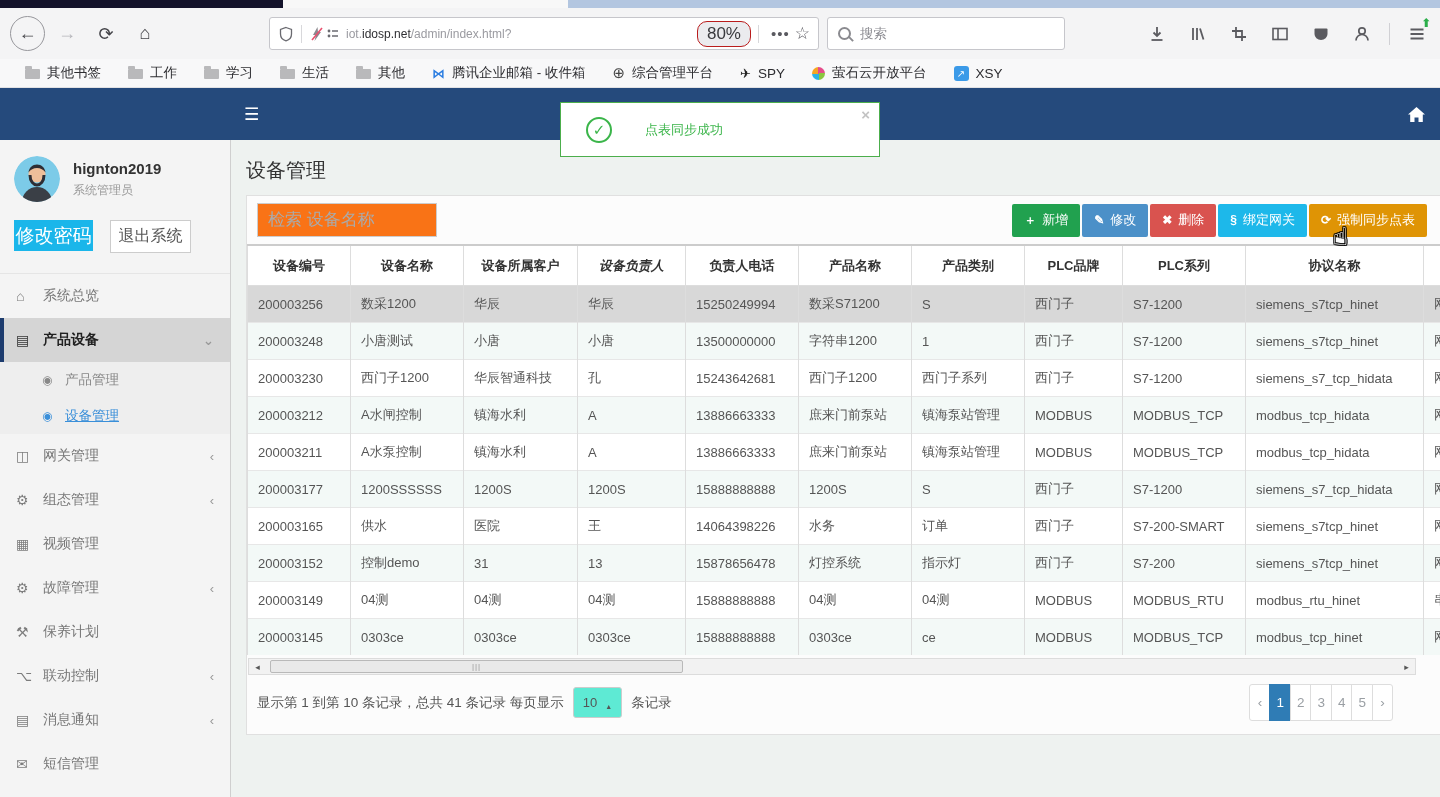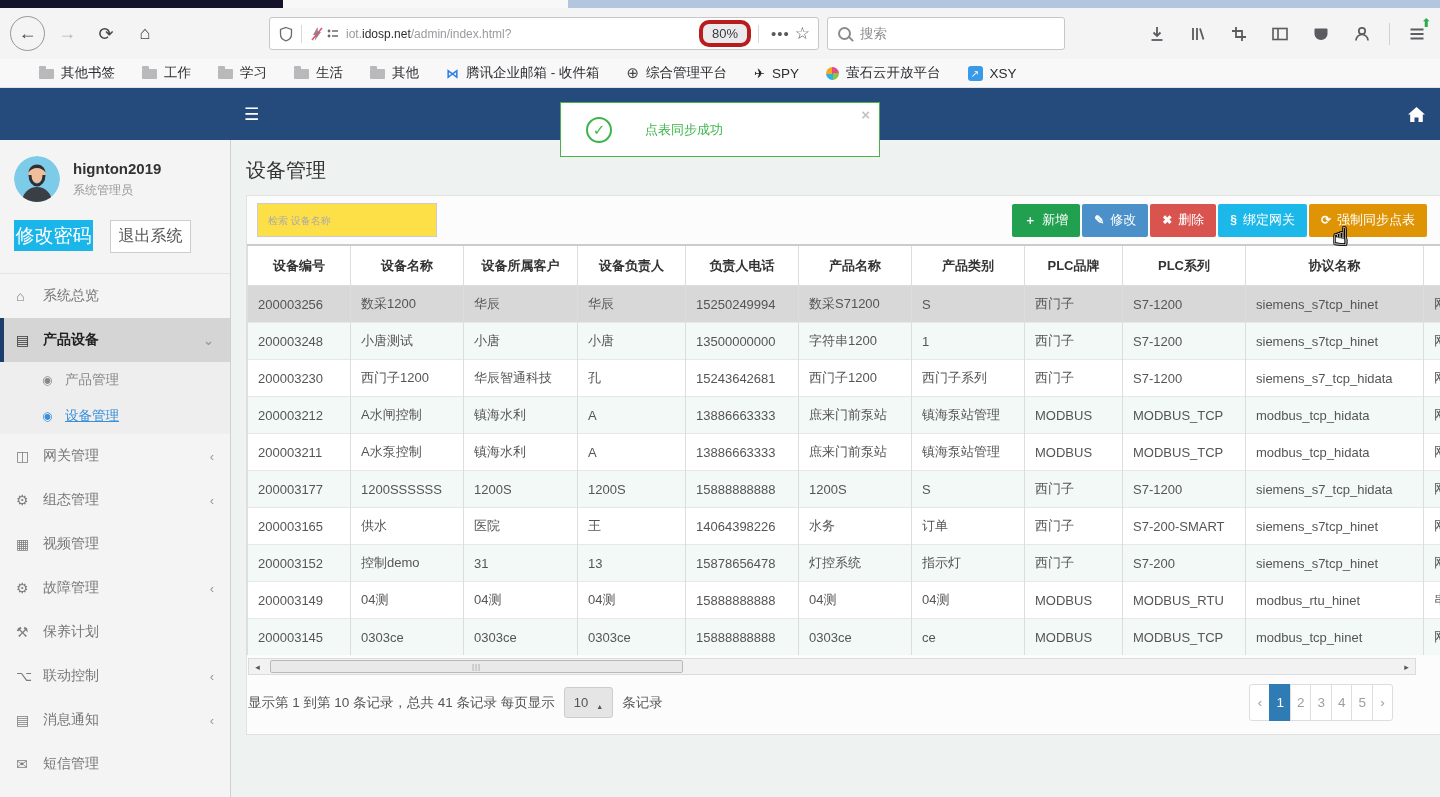--- a/index.html
+++ b/index.html
@@ -15,36 +15,36 @@
 
   
   .toolbar{height:51px;background:#f4f4f5;display:flex;align-items:center;padding-left:10px}
   .navbtn{width:30px;height:30px;display:flex;align-items:center;justify-content:center;font-size:18px;color:#45454a;margin-right:9px}
   .navbtn.back{border:1px solid #97979c;border-radius:50%;width:33px;height:33px;margin-right:7px}
   .navbtn.disabled{color:#b6b6bb}
   .urlbar{margin-left:100px;width:550px;height:33px;background:#fff;border:1px solid #c6c6cb;border-radius:3px;display:flex;align-items:center;padding:0 8px;box-sizing:border-box}
   .u-sep{width:1px;height:18px;background:#d8d8db;margin:0 7px}
   .url-text{font-size:12px;color:#9a9aa0;margin-left:5px;white-space:nowrap}
   .url-text .domain{color:#2f2f33}
-  .zoom-pill{margin-left:auto;border:4px solid #b91c1c;background:#ebebee;border-radius:10px;font-size:13px;color:#3a3a3e;padding:2px 9px}
+  .zoom-pill{margin-left:auto;border:1px solid #b91c1c;background:#ebebee;border-radius:10px;font-size:17px;color:#3a3a3e;padding:2px 9px}
   .dots{font-size:15px;color:#5a5a60;margin:0 5px;letter-spacing:1px}
   .star{font-size:17px;color:#5a5a60}
   .searchbar{margin-left:8px;width:238px;height:33px;background:#fff;border:1px solid #c6c6cb;border-radius:3px;display:flex;align-items:center;padding:0 10px;box-sizing:border-box}
   .ic-mag{width:9px;height:9px;border:2px solid #8a8a8f;border-radius:50%;position:relative;display:inline-block;margin-right:9px}
   .ic-mag::after{content:"";position:absolute;width:6px;height:2px;background:#8a8a8f;transform:rotate(45deg);right:-5px;bottom:-2px}
   .searchbar .ph{font-size:13.5px;color:#8c8c92}
   .right-icons{margin-left:auto;display:flex;align-items:center;gap:23px;padding-right:14px}
   .ri{display:flex;align-items:center;justify-content:center}
   .ri svg{display:block}
   .burger-wrap{position:relative}
   .badge-up{position:absolute;top:-9px;right:-5px;color:#2bae4a;font-size:12px;font-weight:bold}
   .ri-sep{width:1px;height:22px;background:#d0d0d4;margin:0 -5px}
 
   
-  .bookbar{height:29px;background:#f8f8f9;border-bottom:1px solid #e2e2e4;display:flex;padding-left:39px;gap:27px;box-sizing:border-box}
+  .bookbar{height:29px;background:#f8f8f9;border-bottom:1px solid #e2e2e4;display:flex;padding-left:25px;gap:27px;box-sizing:border-box}
   .bm-item{display:flex;align-items:center;gap:7px;font-size:13.5px;color:#2c2c30;white-space:nowrap}
   .ic-folder{width:15px;height:10px;background:#b9b9bb;border-radius:1px;position:relative;display:inline-block;margin-top:2px}
   .ic-folder::before{content:"";position:absolute;top:-3px;left:0;width:7px;height:3px;background:#b9b9bb;border-radius:1px 1px 0 0}
   .bm-ic{font-size:13px}
   .ic-tencent{color:#2b7de1;font-weight:bold}
   .ic-globe{color:#444;font-size:15px}
   .ic-spy{color:#222}
   .ic-ys{width:13px;height:13px;border-radius:50%;background:conic-gradient(#e54b8b 0 25%,#8bc540 0 50%,#2bb3e6 0 75%,#f5a623 0)}
   .ic-xsy{width:15px;height:15px;background:#3b9ae8;color:#fff;border-radius:3px;font-size:10px;display:flex;align-items:center;justify-content:center}
 
@@ -74,44 +74,44 @@
   .s-icon{width:23px;font-size:12px;color:#888}
   .s-item.active{color:#3a8fd9}
   .s-item.active .s-icon{color:#3a8fd9}
   .s-item.active .s-label{text-decoration:underline}
 
   
   .content{flex:1;padding-left:15px;overflow:hidden}
   .page-title{font-size:20px;font-weight:normal;color:#333;margin:17px 0 11px}
   .panel{background:#fcfcfc;border:1px solid #e0e0e0;width:1196px}
   .panel-top{display:flex;align-items:center;padding:7px 16px 7px 10px}
-  .search-input{width:180px;height:34px;border:1px solid #ccc;padding:1px 10px;font-size:10px;box-sizing:border-box;background:#fde047;color:#333;outline:none}
+  .search-input{width:180px;height:34px;border:1px solid #ccc;padding:1px 10px;font-size:17px;box-sizing:border-box;background:#f97316;color:#333;outline:none}
   .search-input::placeholder{color:#aaa}
   .tb-group{margin-left:auto;display:flex;gap:2px}
   .tb{height:33px;border:none;color:#fff;font-size:13px;padding:0 12px;display:flex;align-items:center;gap:6px;border-radius:2px;cursor:pointer;white-space:nowrap}
   .tbi{font-size:12px;font-weight:bold}
 
   .grid{border-collapse:collapse;table-layout:fixed;width:1229px;font-size:13px;background:#fff}
   .grid th{height:39px;font-weight:bold;color:#333;border:1px solid #ddd;border-top:2px solid #ccc;background:#fff;padding:0 6px;text-align:center;white-space:nowrap;overflow:hidden}
   .grid td{height:36px;color:#555;border-right:1px solid #ddd;border-top:1px solid #e7e7e7;padding:0 10px;white-space:nowrap;overflow:hidden}
   .grid td:first-child{border-left:1px solid #ddd}
   .grid tr.even{background:#f3f9f7}
   .grid tr.odd{background:#fff}
   .grid tr.selected{background:#d8d8d8}
 
   .hscroll{position:relative;height:17px;background:#f2f2f2;border:1px solid #dcdcdc;margin:3px 0 0 1px;width:1168px;box-sizing:border-box}
   .sb-arrow{position:absolute;top:0;width:15px;height:15px;display:flex;align-items:center;justify-content:center;font-size:9px;color:#555}
   .sb-arrow.left{left:1px}
   .sb-arrow.right{right:1px}
   .sb-thumb{position:absolute;left:21px;top:1px;height:13px;width:413px;background:#e9e9e9;border:1px solid #b9b9b9;border-radius:2px;display:flex;align-items:center;justify-content:center;box-sizing:border-box}
   .grip{font-size:8px;color:#999;letter-spacing:1px;line-height:1}
 
-  .pagebar{display:flex;align-items:center;width:1146px;padding:9px 0 13px 1px;box-sizing:border-box}
+  .pagebar{display:flex;align-items:center;width:1146px;padding:9px 0 13px 10px;box-sizing:border-box}
   .pageinfo{display:flex;align-items:center;font-size:13.5px;color:#555;gap:4px}
-  .psize{display:inline-flex;align-items:flex-end;gap:8px;border:1px solid #ccc;background:#e5e5e5;padding:7px 9px;margin:0 5px;border-radius:3px;font-size:13px;color:#555;cursor:pointer}
+  .psize{display:inline-flex;align-items:flex-end;gap:8px;border:1px solid #ccc;background:#5eead4;padding:7px 9px;margin:0 5px;border-radius:3px;font-size:13px;color:#555;cursor:pointer}
   .caret{font-size:7px;color:#555}
   .pager{margin-left:auto;display:flex}
   .pg{min-width:21px;height:37px;border:1px solid #ddd;background:#fff;color:#9a9fa4;display:flex;align-items:center;justify-content:center;font-size:13.5px;margin-left:-1px;box-sizing:border-box;padding:0 6px;cursor:pointer}
   .pg:first-child{border-radius:3px 0 0 3px;margin-left:0}
   .pg:last-child{border-radius:0 3px 3px 0}
   .pg.active{background:#2f7cb5;border-color:#2f7cb5;color:#fff}
 
   
   .toast{position:absolute;left:560px;top:102px;width:320px;height:55px;background:#fff;border:1px solid #4cae4c;display:flex;align-items:center;padding-left:25px;box-sizing:border-box;z-index:50}
   .t-check{width:26px;height:26px;border:2px solid #3bb54a;border-radius:50%;color:#3bb54a;display:flex;align-items:center;justify-content:center;font-size:15px;font-weight:bold;box-sizing:border-box;flex-shrink:0}
@@ -378,21 +378,21 @@
                 <span>强制同步点表</span>
               </button>
             </div>
         </div>
         <table class="grid">
           <thead>
               <tr>
                 <th style="width: 90px;">设备编号</th>
                 <th style="width: 100px;">设备名称</th>
                 <th style="width: 101px;">设备所属客户</th>
-                <th style="width: 95px;">设备负责人</th>
+                <th style="width: 95px; font-style: italic;">设备负责人</th>
                 <th style="width: 100px;">负责人电话</th>
                 <th style="width: 100px;">产品名称</th>
                 <th style="width: 100px;">产品类别</th>
                 <th style="width: 85px;">PLC品牌</th>
                 <th style="width: 110px;">PLC系列</th>
                 <th style="width: 165px;">协议名称</th>
                 <th style="width: 73px;">通讯方式</th>
               </tr>
             </thead>
           <tbody>

